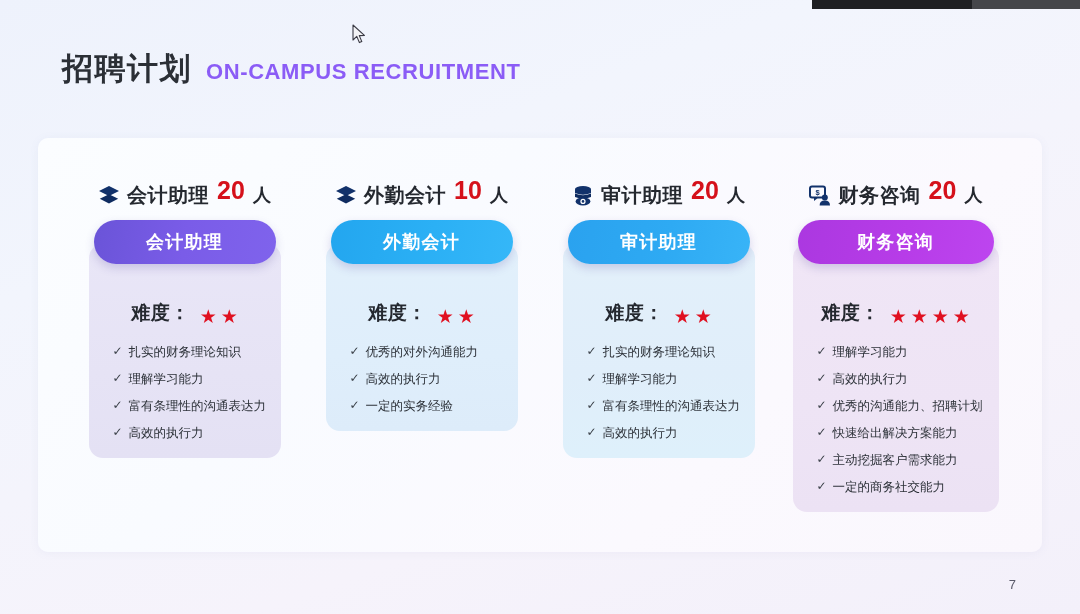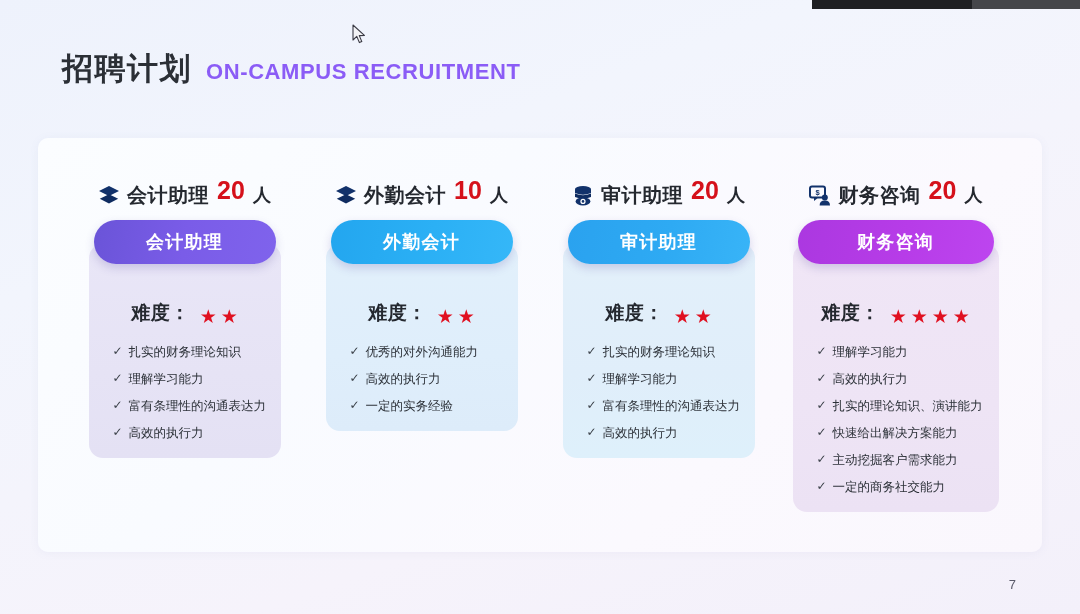--- a/index.html
+++ b/index.html
@@ -334,21 +334,21 @@
         <div class="bullet">
           <span class="chk">✓</span>
           <span>理解学习能力</span>
         </div>
         <div class="bullet">
           <span class="chk">✓</span>
           <span>高效的执行力</span>
         </div>
         <div class="bullet">
           <span class="chk">✓</span>
-          <span>扎实的理论知识、演讲能力</span>
+          <span>优秀的沟通能力、招聘计划</span>
         </div>
         <div class="bullet">
           <span class="chk">✓</span>
           <span>快速给出解决方案能力</span>
         </div>
         <div class="bullet">
           <span class="chk">✓</span>
           <span>主动挖掘客户需求能力</span>
         </div>
         <div class="bullet">

